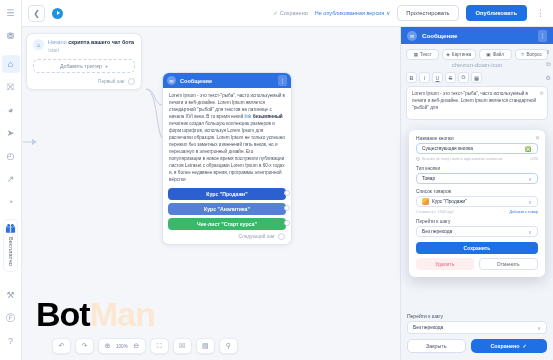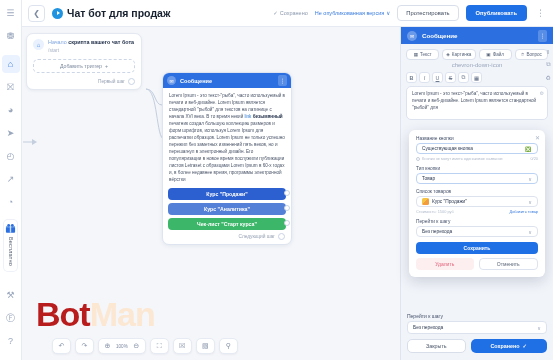--- a/index.html
+++ b/index.html
@@ -74,21 +74,21 @@
 
   
   .canvas {
     position: absolute; left: 22px; top: 27px; right: 0; bottom: 0;
     background: #f4f6fa; overflow: hidden;
   }
   .watermark {
     position: absolute; left: 14px; top: 268px;
     font-size: 34px; font-weight: bold; letter-spacing: -1px;
   }
-  .wm-a { color: #b91c1c; }
+  .wm-a { color: #000000; }
   .wm-b { color: #fbe7d2; }
 
   
   .node-start {
     position: absolute; left: 4px; top: 6px; width: 116px;
     background: #fff; border: 1px solid #e3e8f1; border-radius: 7px;
     padding: 5px 6px 4px; box-shadow: 0 1px 3px rgba(30,45,80,.06);
   }
   .ns-head { display: flex; align-items: flex-start; gap: 4px; }
   .ns-ico {
@@ -315,21 +315,20 @@
       <div class="rail-ico">Ⓕ</div>
       <div class="rail-ico">?</div>
     </div>
   </div>
 
   <div class="topbar">
     <div class="back-btn">
       <span>❮</span>
     </div>
     <div class="bot-dot"></div>
-    <div class="doc-title">Чат бот для продаж</div>
     <div class="top-right">
       <div class="saved-chip">
         <span>✓</span>
         <span>Сохранено</span>
       </div>
       <div class="ver-chip">
         <span>Не опубликованная версия</span>
         <span>∨</span>
       </div>
       <button class="btn-outline">Протестировать</button>

